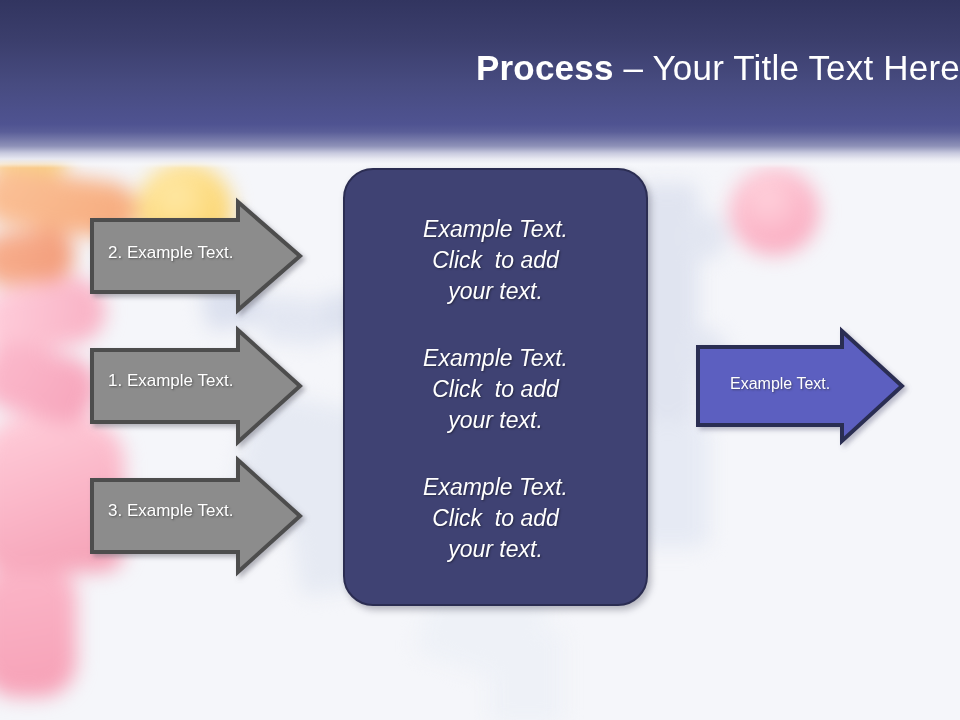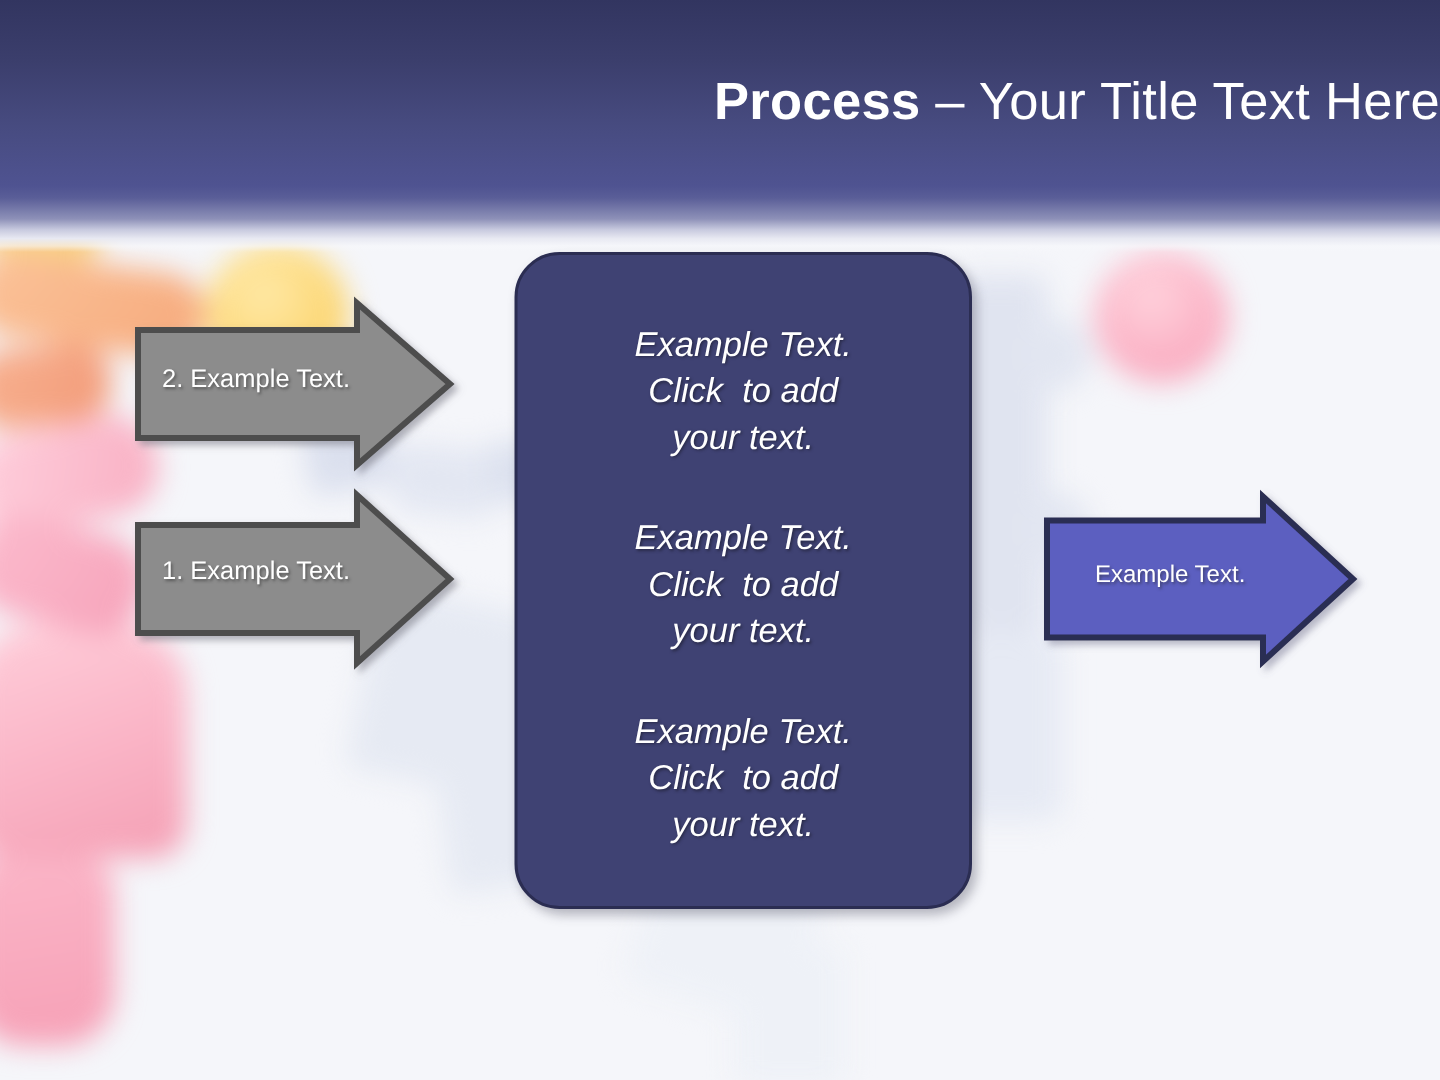--- a/index.html
+++ b/index.html
@@ -266,20 +266,31 @@
       <defs>
         <filter id="shB" x="-20%" y="-20%" width="150%" height="150%">
           <feDropShadow dx="3" dy="3" stdDeviation="2.5" flood-color="#6a6a78" flood-opacity="0.5"></feDropShadow>
         </filter>
       </defs>
       <polygon points="4,24 150,24 150,4 212,60 150,116 150,96 4,96" fill="#8c8c8c" stroke="#4d4d4d" stroke-width="4" filter="url(#shB)"></polygon>
     </svg>
     <span class="arrow-label">1. Example Text.</span>
   </div>
 
+  <div class="arrow arrow-grey-3">
+    <svg width="216" height="120" viewBox="0 0 216 120">
+      <defs>
+        <filter id="shC" x="-20%" y="-20%" width="150%" height="150%">
+          <feDropShadow dx="3" dy="3" stdDeviation="2.5" flood-color="#6a6a78" flood-opacity="0.5"></feDropShadow>
+        </filter>
+      </defs>
+      <polygon points="4,24 150,24 150,4 212,60 150,116 150,96 4,96" fill="#8c8c8c" stroke="#4d4d4d" stroke-width="4" filter="url(#shC)"></polygon>
+    </svg>
+    <span class="arrow-label">3. Example Text.</span>
+  </div>
 
   <div class="center-box">
     <div class="center-block">
       <span class="ln">Example Text.</span>
       <span class="ln">Click  to add</span>
       <span class="ln">your text.</span>
     </div>
     <div class="center-block">
       <span class="ln">Example Text.</span>
       <span class="ln">Click  to add</span>

